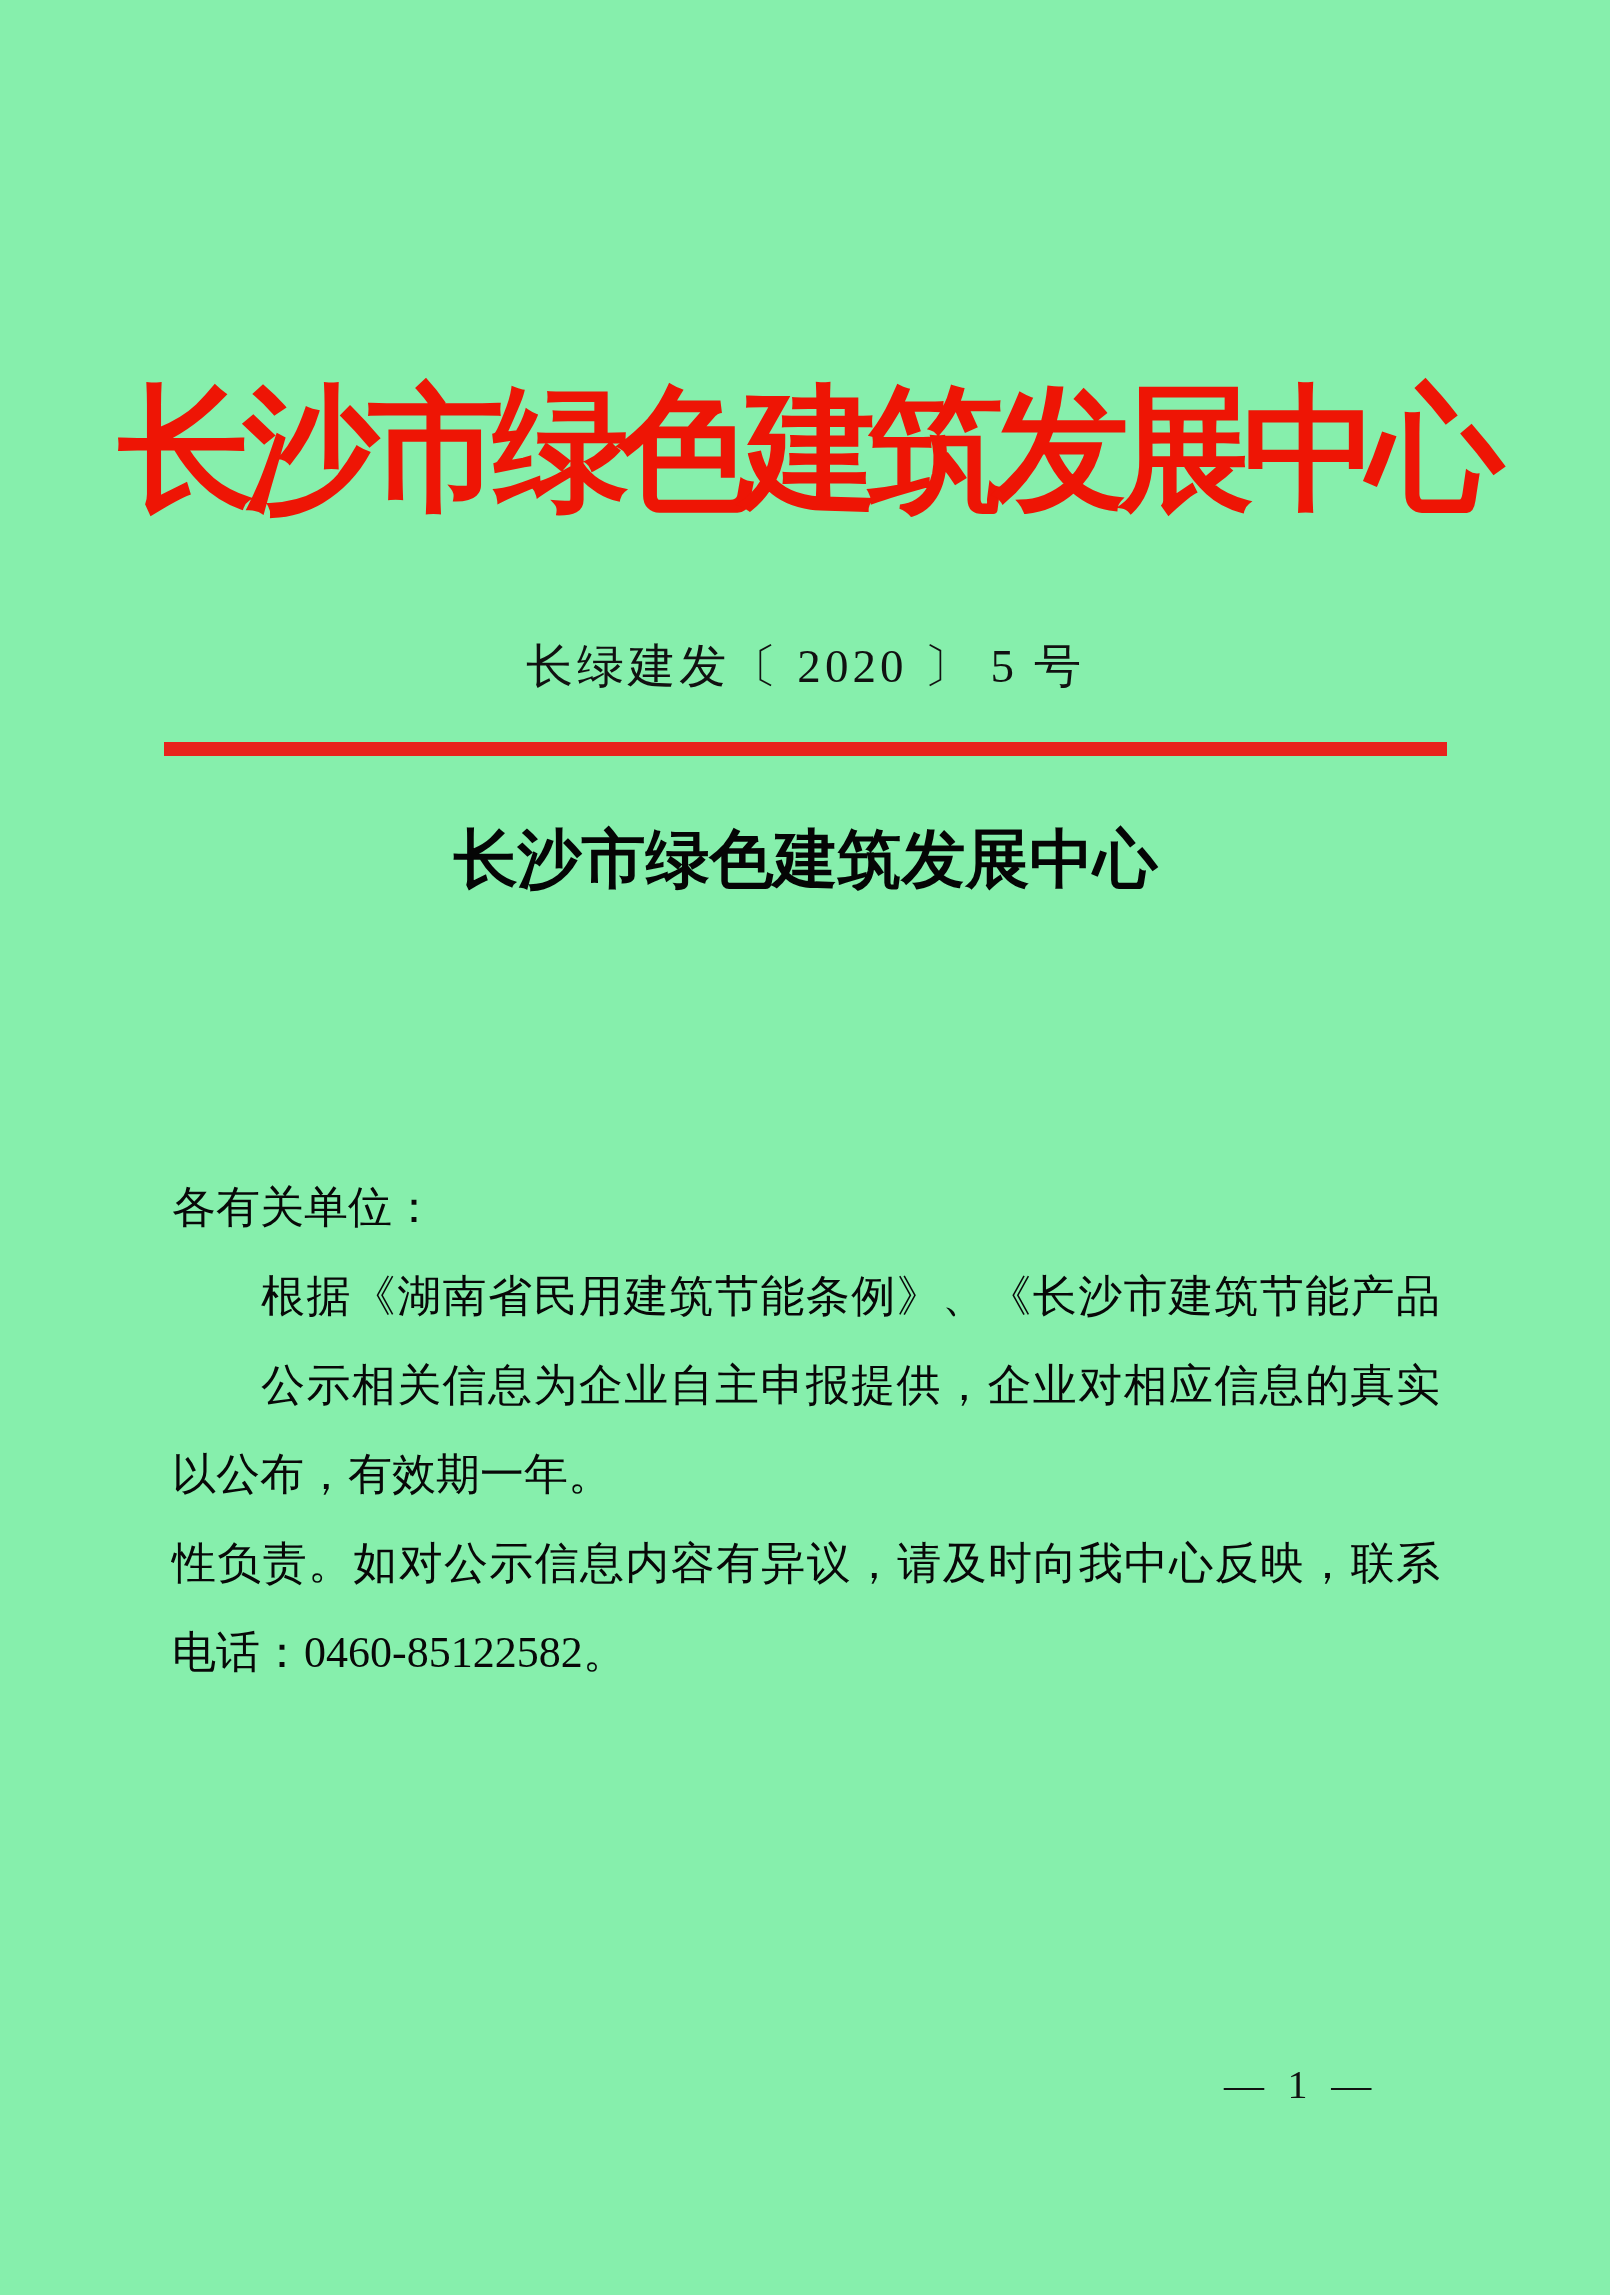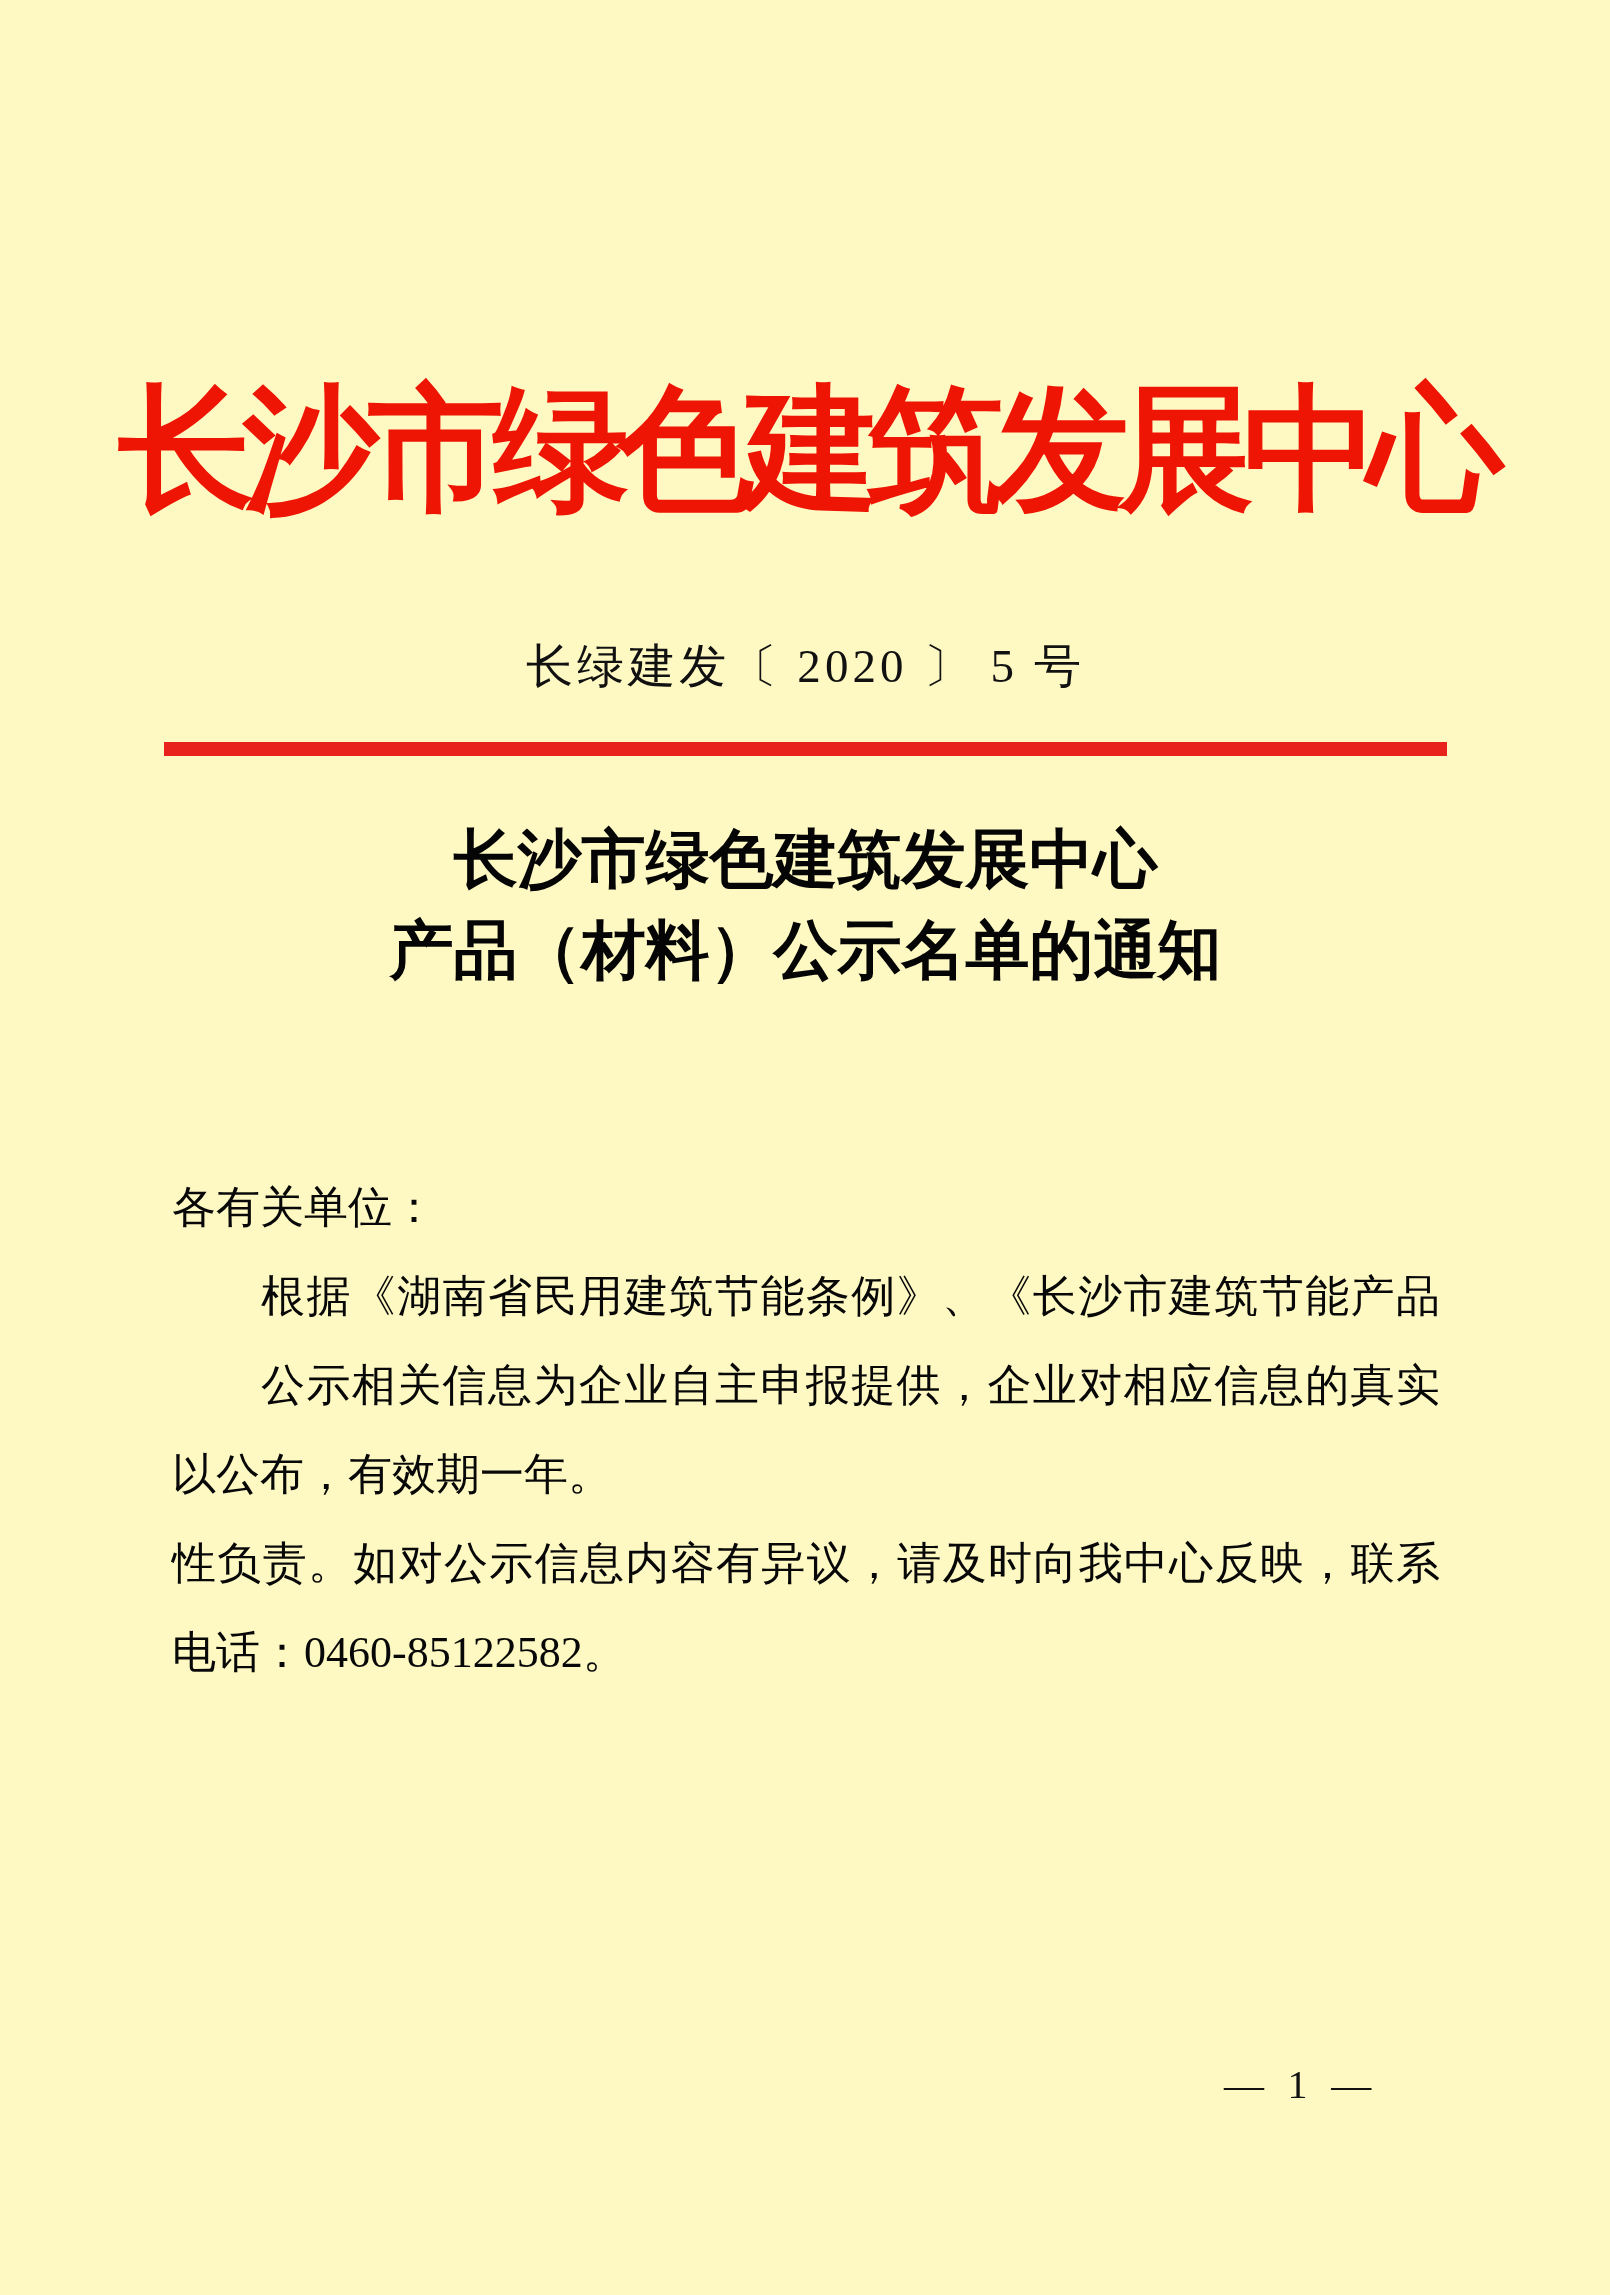--- a/index.html
+++ b/index.html
@@ -4,21 +4,21 @@
 <style>
   html, body {
     margin: 0;
     padding: 0;
     background: #ffffff;
   }
   .page {
     position: relative;
     width: 1611px;
     height: 2295px;
-    background: #fef9c3;
+    background: #86efac;
     overflow: hidden;
     color: #000000;
     font-family: "Liberation Serif", "DejaVu Serif", serif;
   }
   
   .letterhead {
     position: absolute;
     top: 376px;
     left: 0;
     width: 100%;
@@ -101,21 +101,20 @@
 <div class="page">
 
   <div class="letterhead">长沙市绿色建筑发展中心</div>
 
   <div class="doc-number">长绿建发〔 2020 〕 5 号</div>
 
   <div class="red-line"></div>
 
   <div class="notice-title">
     <div class="title-line">长沙市绿色建筑发展中心</div>
-    <div class="title-line">产品（材料）公示名单的通知</div>
   </div>
 
   <div class="body-block">
     <div class="bline">各有关单位：</div>
     <div class="bline indent justify">根据《湖南省民用建筑节能条例》、《长沙市建筑节能产品</div>
     <div class="bline indent justify">公示相关信息为企业自主申报提供，企业对相应信息的真实</div>
     <div class="bline">以公布，有效期一年。</div>
     <div class="bline justify">性负责。如对公示信息内容有异议，请及时向我中心反映，联系</div>
     <div class="bline">电话：0460-85122582。</div>
   </div>

